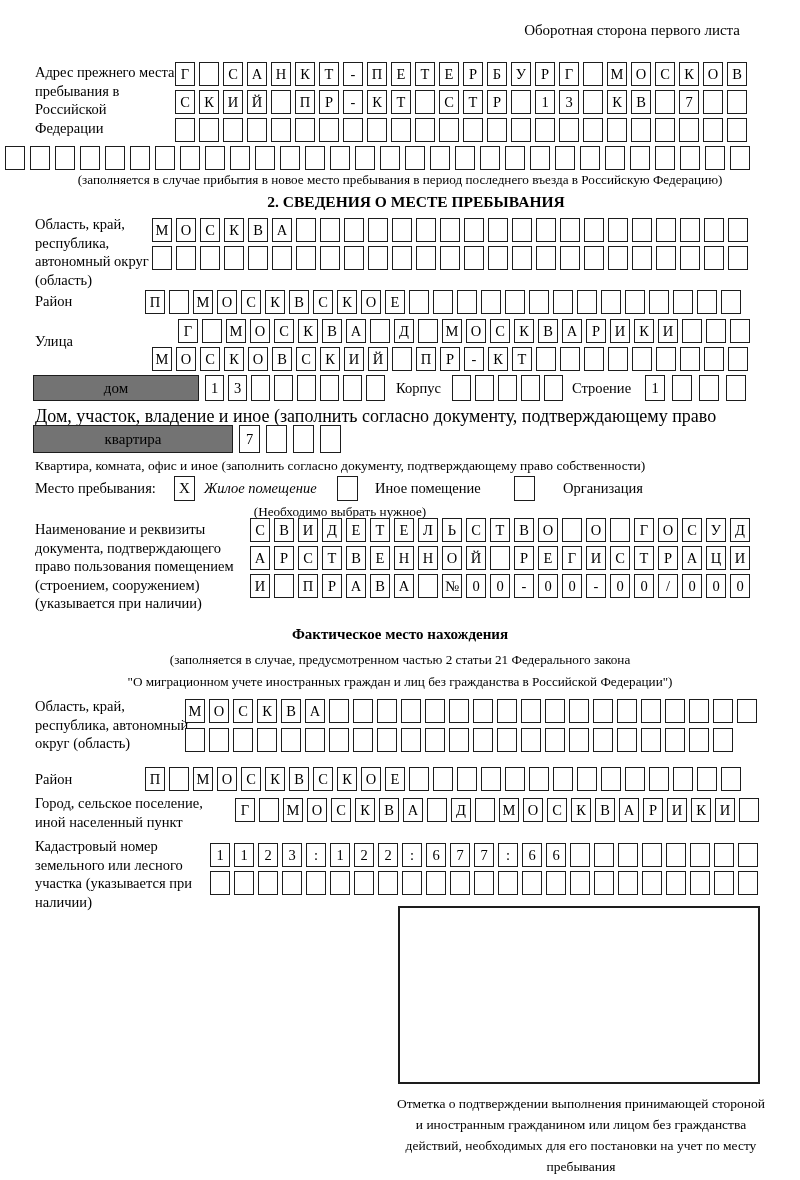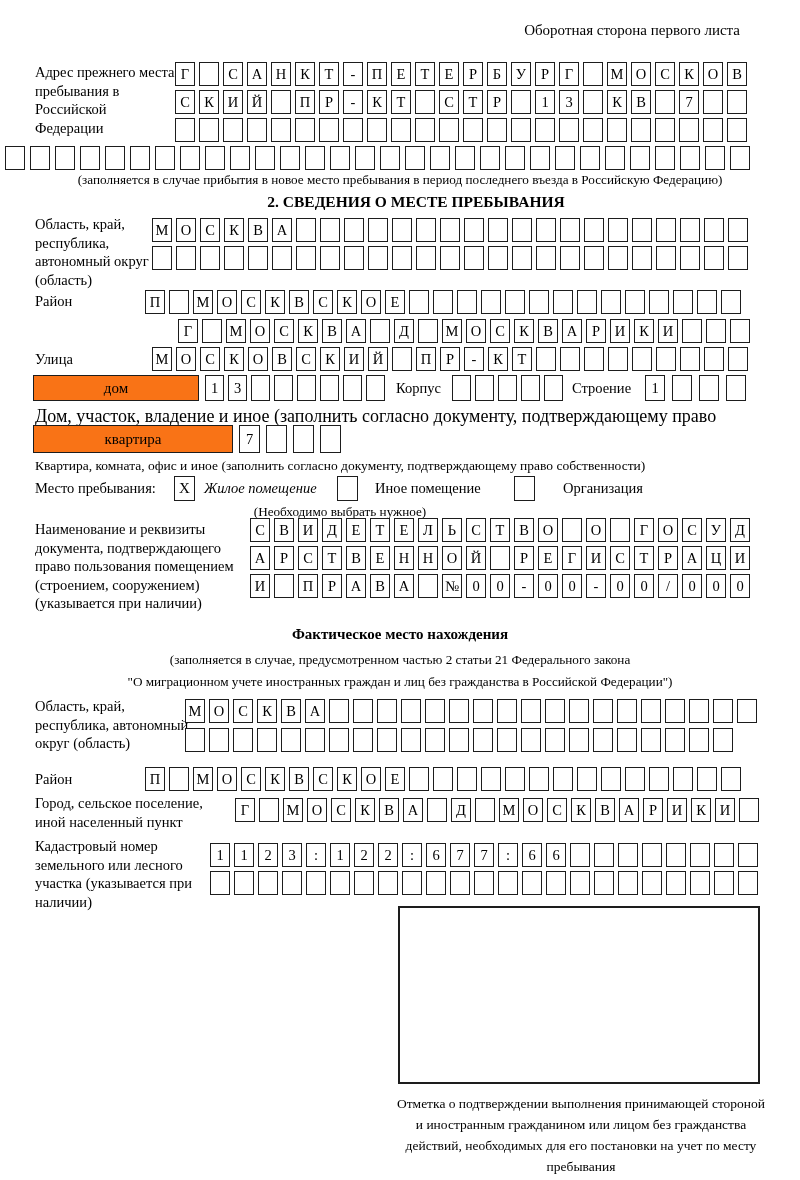--- a/index.html
+++ b/index.html
@@ -19,21 +19,21 @@
   .cells .cell {
     width:20px; height:24px; border:1.6px solid #1d1d1d; box-sizing:border-box;
     display:flex; align-items:center; justify-content:center;
     font-size:14.5px; flex:0 0 auto; background:#fff;
   }
   .w19 .cell { width:19px; }
   .w21 .cell { width:21px; }
   .h26 .cell { height:26px; }
   .h28 .cell { height:28px; }
   .fieldbox {
-    border:1.6px solid #1d1d1d; box-sizing:border-box; background:#f97316;
+    border:1.6px solid #1d1d1d; box-sizing:border-box; background:#737373;
     display:flex; align-items:center; justify-content:center; font-size:15px;
   }
   .checkbox {
     position:absolute; width:21px; height:25px; border:1.6px solid #1d1d1d;
     box-sizing:border-box; display:flex; align-items:center; justify-content:center;
     font-size:15px; background:#fff;
   }
   .stampbox { border:2px solid #1d1d1d; box-sizing:border-box; background:#fff; }
 </style>
 </head>
@@ -263,21 +263,21 @@
       <span class="cell">А</span>
       <span class="cell">Р</span>
       <span class="cell">И</span>
       <span class="cell">К</span>
       <span class="cell">И</span>
       <span class="cell"></span>
       <span class="cell"></span>
       <span class="cell"></span>
     </div>
 
-  <div class="abs lbl" style="top:350px; left:35px;">Улица</div>
+  <div class="abs lbl" style="top:332px; left:35px;">Улица</div>
   <div class="abs cells" style="top:347px; left:152px;">
       <span class="cell">М</span>
       <span class="cell">О</span>
       <span class="cell">С</span>
       <span class="cell">К</span>
       <span class="cell">О</span>
       <span class="cell">В</span>
       <span class="cell">С</span>
       <span class="cell">К</span>
       <span class="cell">И</span>

